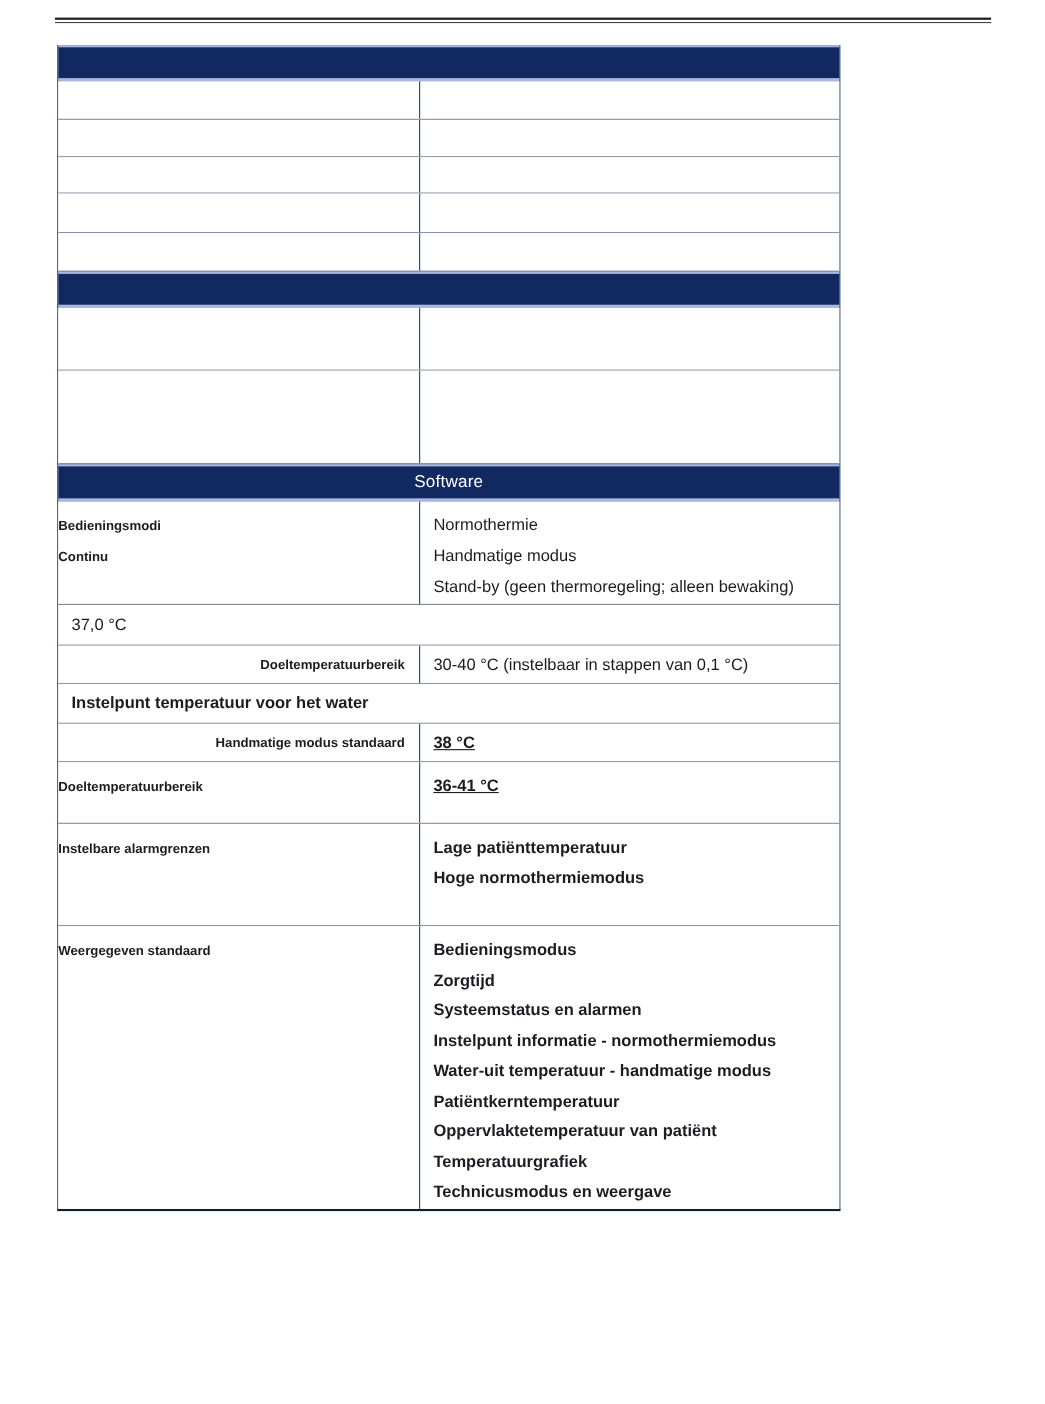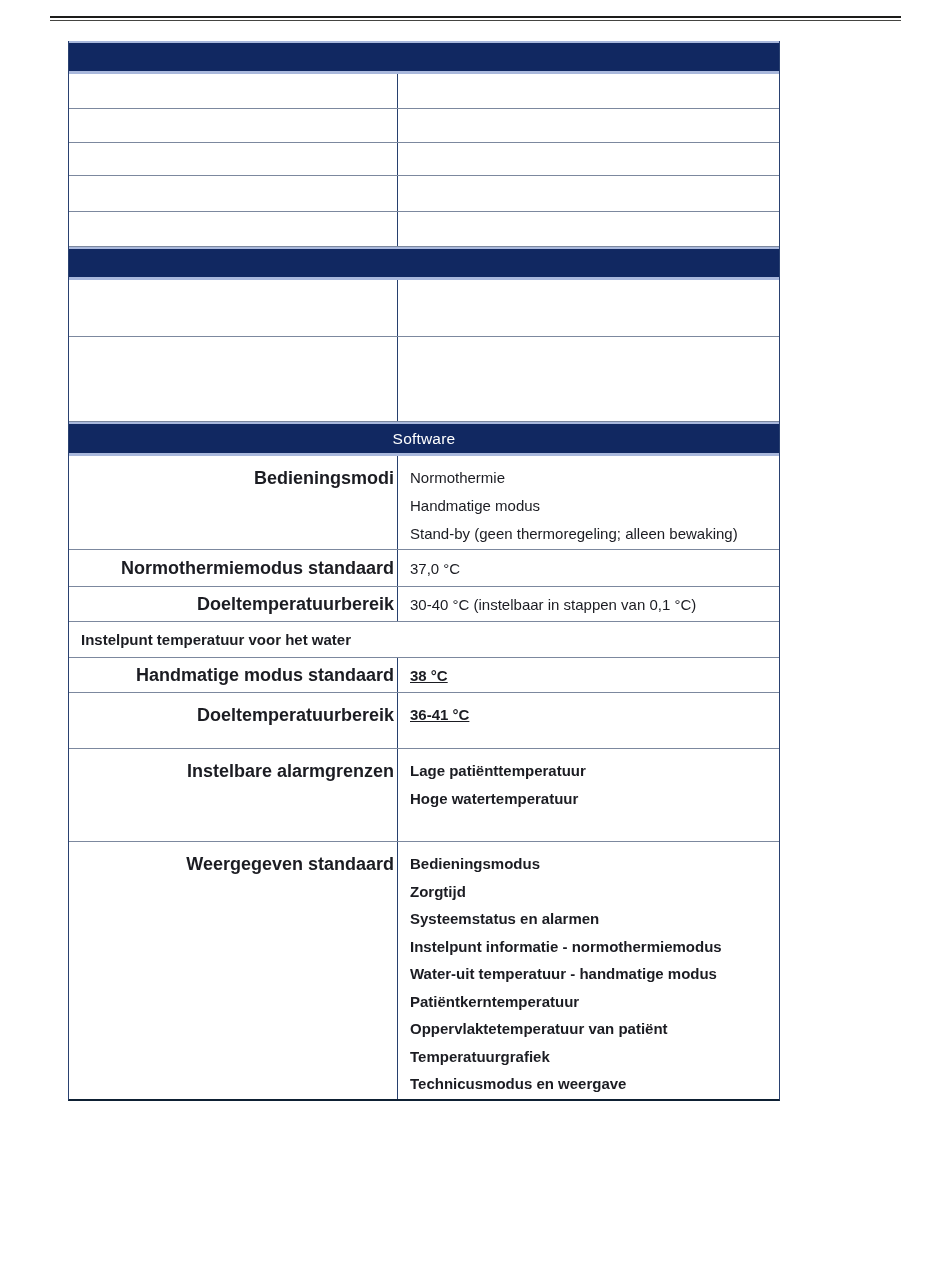--- a/index.html
+++ b/index.html
@@ -7,35 +7,35 @@
     width:950px;height:1276px;position:relative;background:#ffffff;
     font-family:"Liberation Sans","DejaVu Sans",sans-serif;
     color:#1b1c22;-webkit-font-smoothing:antialiased;
   }
   *{box-sizing:border-box;}
   .top-rule{
     position:absolute;left:50px;top:16px;width:851px;height:5px;
     border-top:2.5px solid #1d1d1b;border-bottom:1px solid #454542;
   }
   .spec-table{
-    position:absolute;left:68px;top:41px;width:712px;
+    position:absolute;left:52px;top:41px;width:712px;
     border-left:1.5px solid #2a4170;border-right:1.5px solid #2a4170;
     border-bottom:2px solid #0e2033;
     display:flex;flex-direction:column;
   }
   .banner{
     background:#112861;color:#ffffff;
     border-top:2px solid #a9b8dc;border-bottom:3px solid #a9b8dc;
     display:flex;align-items:center;justify-content:center;
     font-size:15.5px;letter-spacing:.2px;
   }
   .row{display:flex;border-bottom:1.5px solid #7c889e;background:#fff;}
   .cell-l{
     width:329px;flex:0 0 329px;border-right:1.5px solid #27406e;
-    text-align:right;padding-right:3px;font-weight:bold;font-size:18px;
+    padding-right:13px;font-weight:bold;font-size:12px;
   }
   .cell-r{flex:1;padding-left:12px;font-size:15px;}
   .v-center{display:flex;align-items:center;justify-content:flex-end;}
   .v-center-l{display:flex;align-items:center;justify-content:flex-start;}
   .lines{padding-top:8px;}
   .lines .ln{line-height:28px;white-space:nowrap;}
   .lines-tight .ln{line-height:27.5px;}
   .full-cell{
     flex:1;padding-left:12px;font-weight:bold;font-size:15px;
     display:flex;align-items:center;
@@ -89,31 +89,31 @@
     <div class="cell-r"></div>
   </div>
 
   <div class="banner" style="height:34px">
     <span>Software</span>
   </div>
 
   <div class="row" style="height:94px">
     <div class="cell-l lines">
       <div class="ln">Bedieningsmodi</div>
+      <div class="ln">Continu</div>
     </div>
     <div class="cell-r lines">
       <div class="ln">Normothermie</div>
       <div class="ln">Handmatige modus</div>
       <div class="ln">Stand-by (geen thermoregeling; alleen bewaking)</div>
     </div>
   </div>
 
 
   <div class="row" style="height:37px">
-    <div class="cell-l v-center">Normothermiemodus standaard</div>
     <div class="cell-r v-center-l">37,0 °C</div>
   </div>
 
   <div class="row" style="height:35px">
     <div class="cell-l v-center">Doeltemperatuurbereik</div>
     <div class="cell-r v-center-l">30-40 °C (instelbaar in stappen van 0,1 °C)</div>
   </div>
 
   <div class="row" style="height:36px">
     <div class="full-cell">Instelpunt temperatuur voor het water</div>
@@ -130,21 +130,21 @@
     </div>
     <div class="cell-r valpad bold-val">36-41 °C</div>
   </div>
 
   <div class="row" style="height:93px">
     <div class="cell-l lines">
       <div class="ln">Instelbare alarmgrenzen</div>
     </div>
     <div class="cell-r lines semibold">
       <div class="ln">Lage patiënttemperatuur</div>
-      <div class="ln">Hoge watertemperatuur</div>
+      <div class="ln">Hoge normothermiemodus</div>
     </div>
   </div>
 
   <div class="row" style="height:257px;border-bottom:none">
     <div class="cell-l lines">
       <div class="ln">Weergegeven standaard</div>
     </div>
     <div class="cell-r lines lines-tight semibold">
       <div class="ln">Bedieningsmodus</div>
       <div class="ln">Zorgtijd</div>

